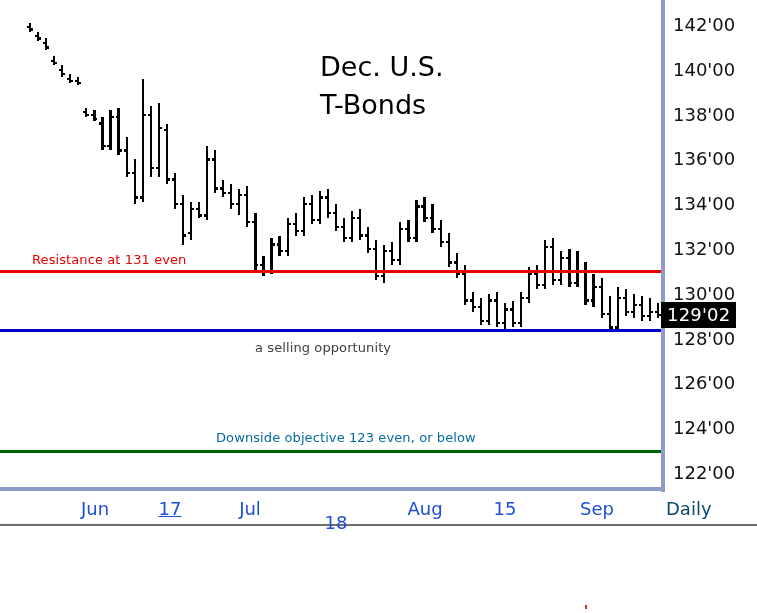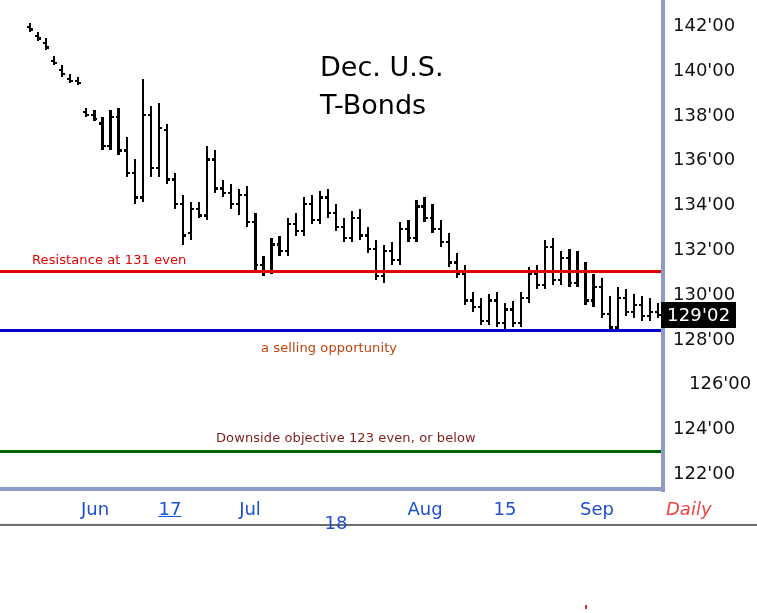--- a/index.html
+++ b/index.html
@@ -15,22 +15,22 @@
   
   .hline{position:absolute;left:0;height:3px;}
   #resistance-line{top:280px;width:663px;background:#e50000;}
   #support-line{top:336px;width:663px;background:#0000cd;}
   #objective-line{top:461px;width:663px;background:#006400;}
 
   
   .annot{position:absolute;white-space:nowrap;font-size:13px;letter-spacing:.1px;}
   #resistance-label{left:32px;top:252px;color:#e50000;}
   #support-label-1{left:228px;top:308px;color:#0000cd;}
-  #support-label-2{left:261px;top:340px;color:#c2410c;}
-  #objective-label{left:216px;top:430px;color:#7f1d1d;}
+  #support-label-2{left:255px;top:340px;color:#404040;}
+  #objective-label{left:216px;top:430px;color:#0369a1;}
 
   
   #chart-title{position:absolute;left:320px;top:48px;color:#000;font-size:27px;line-height:38px;}
   #chart-title span{display:block;}
 
   
   #y-axis-line{position:absolute;left:661px;top:0;width:4px;height:492px;background:#8e9bc6;}
   #x-axis-line{position:absolute;left:0;top:487px;width:665px;height:4px;background:#8e9bc6;}
   #bottom-rule{position:absolute;left:0;top:524px;width:757px;height:2px;background:#6e6e6e;}
   #bottom-rule-left{position:absolute;left:0;top:523px;width:120px;height:3px;background:#efefef;}
@@ -38,21 +38,21 @@
   
   .ytick{position:absolute;left:673px;font-size:18px;color:#111;white-space:nowrap;}
 
   
   #price-tag{position:absolute;left:661px;top:306px;background:#000;color:#fff;
              font-size:18px;padding:2px 6px 3px 6px;white-space:nowrap;letter-spacing:.2px;}
 
   
   .xtick{position:absolute;top:498px;font-size:18px;color:#1d4ed8;white-space:nowrap;
          transform:translateX(-50%);}
-  #xtick-daily{position:absolute;top:498px;left:666px;font-size:18px;color:#ef4444;font-style:italic;}
+  #xtick-daily{position:absolute;top:498px;left:666px;font-size:18px;color:#0c4a6e;}
 
   #stray-mark{position:absolute;left:585px;top:605px;width:2px;height:4px;background:#d03030;}
 </style>
 </head>
 <body>
 
 <div id="chart-root">
 
   <div id="plot-area">
     <svg id="bars-svg" viewBox="0 0 663 489" preserveAspectRatio="none">
@@ -318,21 +318,21 @@
 
   <div id="y-ticks">
       <div class="ytick" style="top: 14px;">142'00</div>
       <div class="ytick" style="top: 58.8px;">140'00</div>
       <div class="ytick" style="top: 103.6px;">138'00</div>
       <div class="ytick" style="top: 148.4px;">136'00</div>
       <div class="ytick" style="top: 193.2px;">134'00</div>
       <div class="ytick" style="top: 238px;">132'00</div>
       <div class="ytick" style="top: 282.8px; text-align: center;">130'00</div>
       <div class="ytick" style="top: 327.6px;">128'00</div>
-      <div class="ytick" style="top: 372.4px; margin-left: 16px;">126'00</div>
+      <div class="ytick" style="top: 372.4px;">126'00</div>
       <div class="ytick" style="top: 417.2px;">124'00</div>
       <div class="ytick" style="top: 462px;">122'00</div>
     </div>
 
   <div id="x-ticks">
       <div class="xtick" style="left: 95px;">Jun</div>
       <div class="xtick" style="left: 170px; text-decoration: underline;">17</div>
       <div class="xtick" style="left: 250px;">Jul</div>
       <div class="xtick" style="left: 336px; margin-top: 14px;">18</div>
       <div class="xtick" style="left: 425px;">Aug</div>

